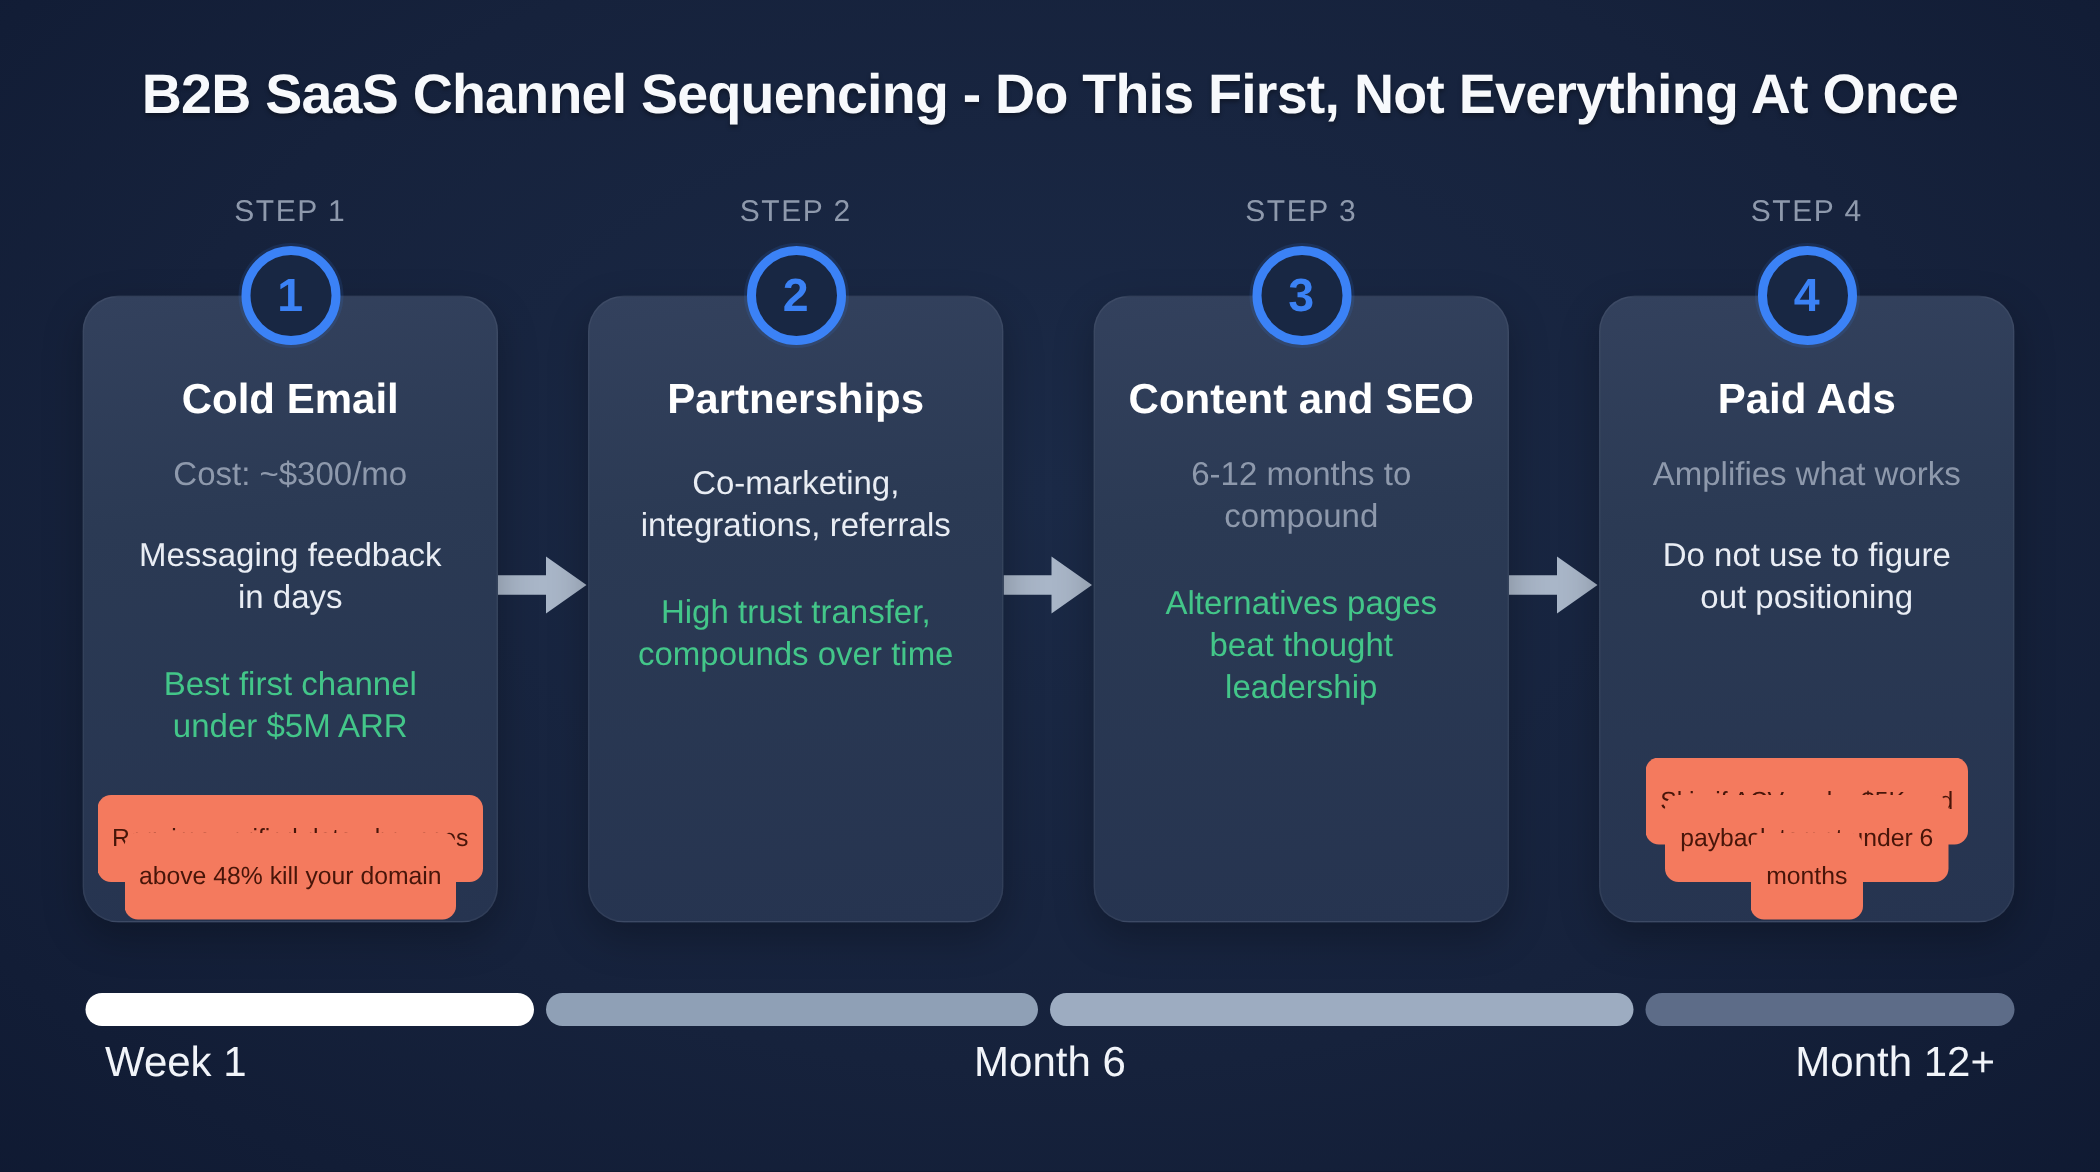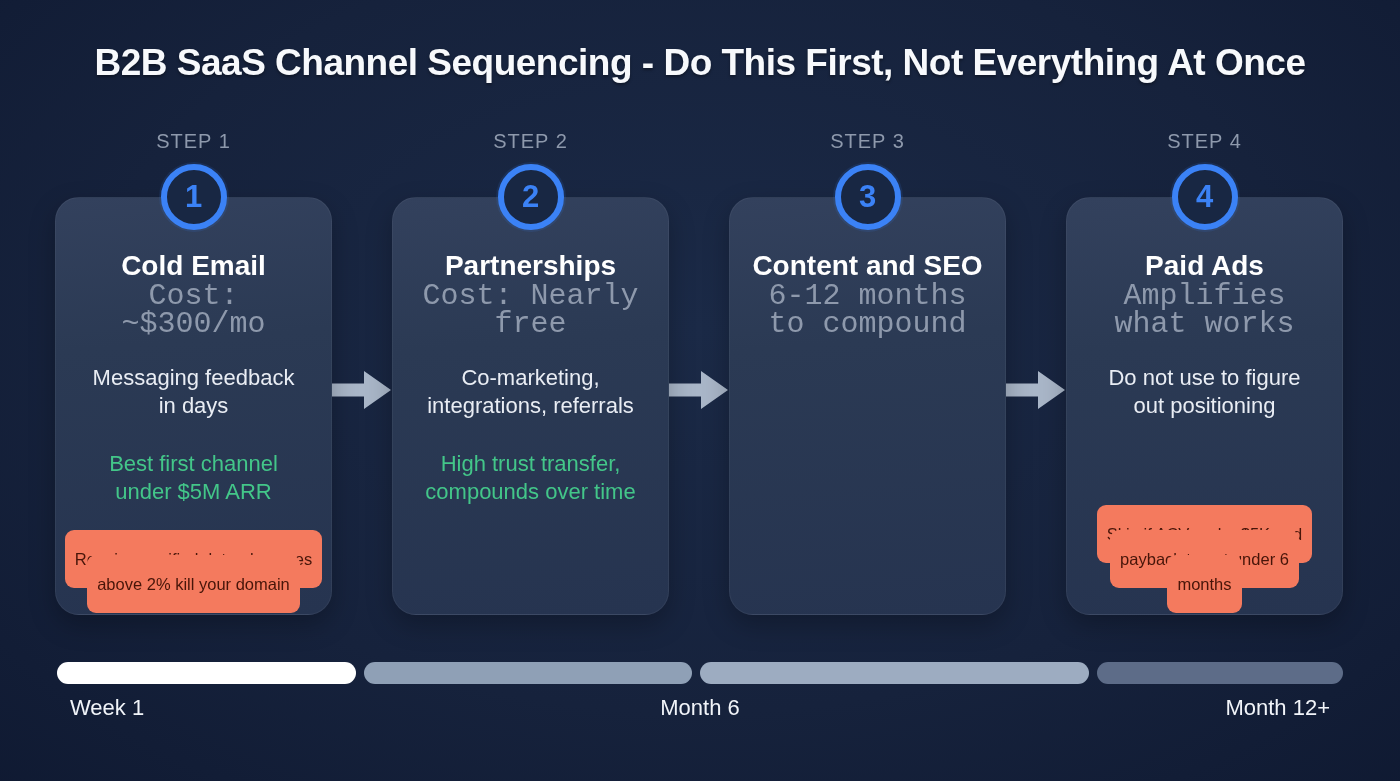--- a/index.html
+++ b/index.html
@@ -81,25 +81,25 @@
     align-items: center;
     text-align: center;
   }
   .card-title {
     color: #ffffff;
     font-size: 28px;
     font-weight: bold;
     line-height: 32px;
   }
   .card-sub {
+    margin-top: 20px;
     max-width: 225px;
     color: var(--muted);
-    font-size: 30px;
+    font-size: 22px;
     line-height: 28px;
-    font-family: Liberation Mono, monospace;
   }
   .card-body {
     margin-top: 26px;
     max-width: 225px;
     color: #e9edf4;
     font-size: 22px;
     line-height: 28px;
   }
   .card-body.narrow { max-width: 190px; }
   .card-highlight {
@@ -147,21 +147,21 @@
   }
   .tl-seg {
     height: 22px;
     border-radius: 11px;
     flex-basis: 0;
   }
   .tl-label {
     position: absolute;
     top: 694px;
     color: #f1f4f9;
-    font-size: 22px;
+    font-size: 28px;
     font-weight: 500;
     line-height: 27px;
   }
   .tl-label.left  { left: 70px; }
   .tl-label.mid   { left: 50%; transform: translateX(-50%); }
   .tl-label.right { right: 70px; text-align: center; }
 </style>
 </head>
 <body>
 
@@ -176,55 +176,55 @@
       <div class="circle">
         <span>1</span>
       </div>
       <div class="card">
         <div class="card-title">Cold Email</div>
         <div class="card-sub">Cost: ~$300/mo</div>
         <div class="card-body">Messaging feedback in days</div>
         <div class="card-highlight">Best first channel under $5M ARR</div>
         <div class="badge-wrap w1">
           <div class="badge-inner">
-            <span class="badge">Requires verified data - bounces above 2% kill your domain</span>
+            <span class="badge">Requires verified data - bounces above 48% kill your domain</span>
           </div>
         </div>
       </div>
     </div>
 
     <svg class="arrow" width="60" height="44" viewBox="0 0 60 44">
       <path d="M0 15.5 H32 V3 L59 22 L32 41 V28.5 H0 Z" fill="#a9b6c8"></path>
     </svg>
 
     <div class="step-col">
       <div class="step-label">STEP 2</div>
       <div class="circle">
         <span>2</span>
       </div>
       <div class="card">
         <div class="card-title">Partnerships</div>
-        <div class="card-sub">Cost: Nearly free</div>
         <div class="card-body">Co-marketing, integrations, referrals</div>
         <div class="card-highlight">High trust transfer, compounds over time</div>
       </div>
     </div>
 
     <svg class="arrow" width="60" height="44" viewBox="0 0 60 44">
       <path d="M0 15.5 H32 V3 L59 22 L32 41 V28.5 H0 Z" fill="#a9b6c8"></path>
     </svg>
 
     <div class="step-col">
       <div class="step-label">STEP 3</div>
       <div class="circle">
         <span>3</span>
       </div>
       <div class="card">
         <div class="card-title">Content and SEO</div>
         <div class="card-sub">6-12 months to compound</div>
+        <div class="card-highlight narrowish">Alternatives pages beat thought leadership</div>
       </div>
     </div>
 
     <svg class="arrow" width="60" height="44" viewBox="0 0 60 44">
       <path d="M0 15.5 H32 V3 L59 22 L32 41 V28.5 H0 Z" fill="#a9b6c8"></path>
     </svg>
 
     <div class="step-col">
       <div class="step-label">STEP 4</div>
       <div class="circle">

